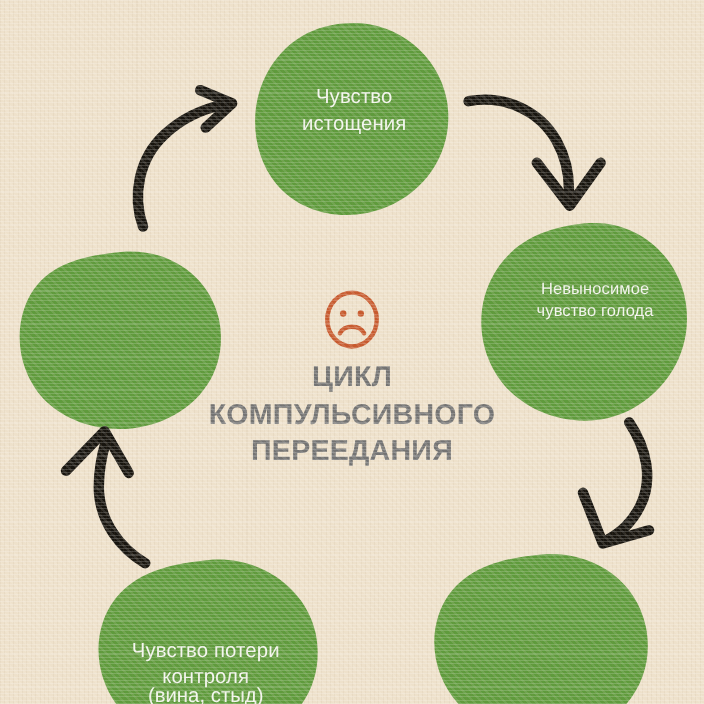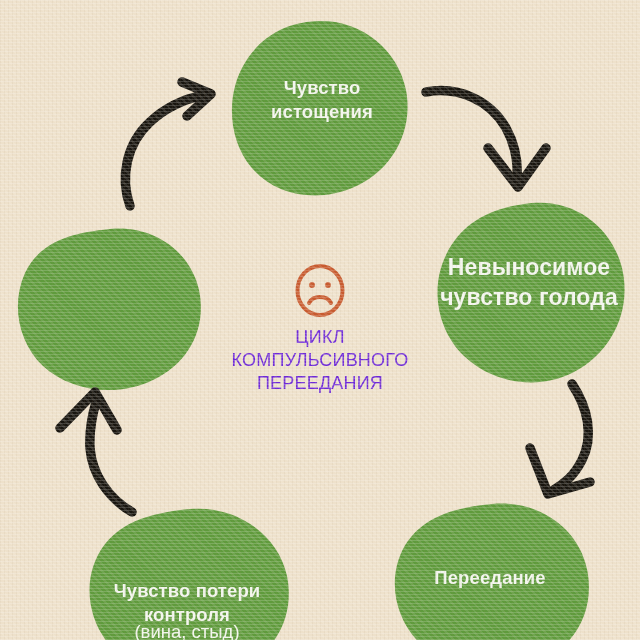--- a/index.html
+++ b/index.html
@@ -28,21 +28,21 @@
   }
   .blob-svg {
     position: absolute;
     overflow: visible;
     pointer-events: none;
   }
   .blob-label {
     position: absolute;
     text-align: center;
     color: #f3f6ee;
-    font-weight: bold;
+    font-weight: normal;
     line-height: 1.3;
     letter-spacing: .1px;
     white-space: pre-line;
     text-shadow: 0 0 1px rgba(0,0,0,.08);
   }
   .blob-sub {
     position: absolute;
     text-align: center;
     color: #f3f6ee;
     font-weight: normal;
@@ -52,23 +52,23 @@
     position: absolute;
     overflow: visible;
     pointer-events: none;
   }
   #center-title {
     position: absolute;
     left: 160px;
     top: 326px;
     width: 320px;
     text-align: center;
-    color: #6d28d9;
-    font-weight: normal;
-    font-size: 18px;
+    color: #737373;
+    font-weight: bold;
+    font-size: 26px;
     line-height: 1.29;
     letter-spacing: .2px;
     white-space: pre-line;
   }
   #sad-face {
     position: absolute;
     left: 294px;
     top: 263px;
     width: 52px;
     height: 55px;
@@ -91,32 +91,31 @@
 истощения</div>
 
   <svg class="blob-svg" style="left:428px; top:202px;" width="200" height="182" viewBox="0 0 200 182">
     <path d="M104 1
              C148 -3 184 26 194 66
              C204 108 184 150 146 170
              C110 189 64 181 36 154
              C9 128 2 86 18 53
              C34 20 64 5 104 1 Z" fill="#5f9b3c"></path>
   </svg>
-  <div class="blob-label" style="left:434px; top:253px; width:190px; font-size:23px;">Невыносимое
+  <div class="blob-label" style="left:446px; top:253px; width:190px; font-size:15px;">Невыносимое
 чувство голода</div>
 
   <svg class="blob-svg" style="left:386px; top:503px;" width="206" height="150" viewBox="0 0 206 150">
     <path d="M106 1
              C152 -3 192 24 201 66
              C209 104 192 140 156 158
              C118 177 68 170 38 144
              C10 120 1 80 16 48
              C32 16 64 5 106 1 Z" fill="#5f9b3c"></path>
   </svg>
-  <div class="blob-label" style="left:388px; top:566px; width:204px; font-size:18.5px;">Переедание</div>
 
   <svg class="blob-svg" style="left:82px; top:508px;" width="210" height="150" viewBox="0 0 210 150">
     <path d="M108 1
              C154 -3 196 26 205 68
              C213 108 194 144 156 162
              C116 181 64 172 34 144
              C7 118 0 78 16 47
              C33 15 66 5 108 1 Z" fill="#5f9b3c"></path>
   </svg>
   <div class="blob-label" style="left:82px; top:567px; width:210px; font-size:18.5px;margin-top:12px;">Чувство потери

